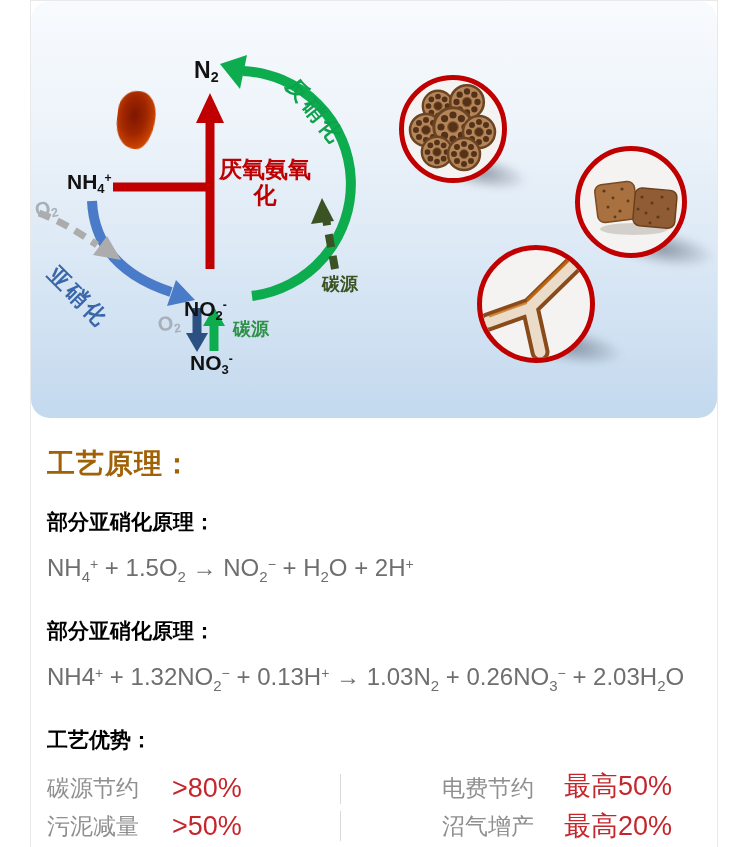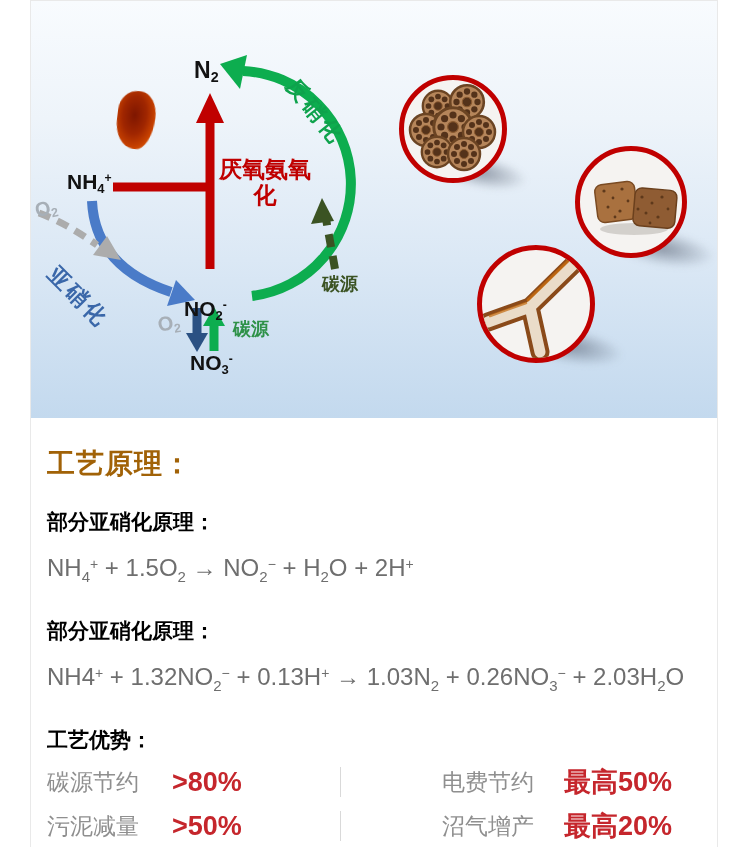--- a/index.html
+++ b/index.html
@@ -11,20 +11,21 @@
   }
   .sheet {
     width: 688px; margin-left: 30px;
     border: 1px solid #e9e9e9;
     background: #fff;
   }
   
   .hero {
     position: relative; width: 686px; height: 417px; overflow: hidden;
     background: linear-gradient(180deg, #f8fbfe 0%, #eef4fa 28%, #dbe8f5 62%, #c3d9ee 100%);
+    border-radius: 19px;
   }
   .hero svg.arrows { position:absolute; left:0; top:0; }
   .lbl { position:absolute; font-weight:bold; white-space:nowrap; line-height:1.1; }
   .chem { color:#121212; }
   .chem .sub { font-size:0.62em; vertical-align:-0.28em; }
   .chem .sup { font-size:0.58em; vertical-align:0.55em; }
   .lbl-n2   { left:163px; top:57px;  font-size:23px; }
   .lbl-nh4  { left:36px;  top:169px; font-size:21px; }
   .lbl-no2  { left:153px; top:280px; font-size:21px;margin-top:16px; }
   .lbl-no3  { left:159px; top:350px; font-size:21px; }
@@ -77,24 +78,24 @@
     color:#000000; font-weight:bold;
   }
   .card h3.first { margin-top: 30px; }
   .eq {
     margin: 14px 0 0 0; font-size: 24px; line-height:32px;
     color:#6e6e6e; white-space:nowrap;
   }
   .eq .sub { font-size:15px; vertical-align:-6px; }
   .eq .sup { font-size:14px; vertical-align:7px; }
   .adv-row { display:flex; align-items:center; height:44px; }
-  .adv-row.r1 { margin-top: 8px; }
+  .adv-row.r1 { margin-top: 8px; align-items: flex-end; }
   .adv-label { width:125px; font-size:23px; color:#8f8f8f; }
   .adv-label.b { width:122px; }
-  .adv-value { width:168px; font-size:27px; font-weight:bold; color:#c5262c; }
+  .adv-value { width:168px; font-size:27px; font-weight:normal; color:#c5262c; }
   .adv-value.b { width:auto; }
   .adv-div { width:1px; height:30px; background:#d9d9d9; margin-right:101px; }
 </style>
 </head>
 <body>
 
 <div class="sheet">
 
   <div class="hero">
 

